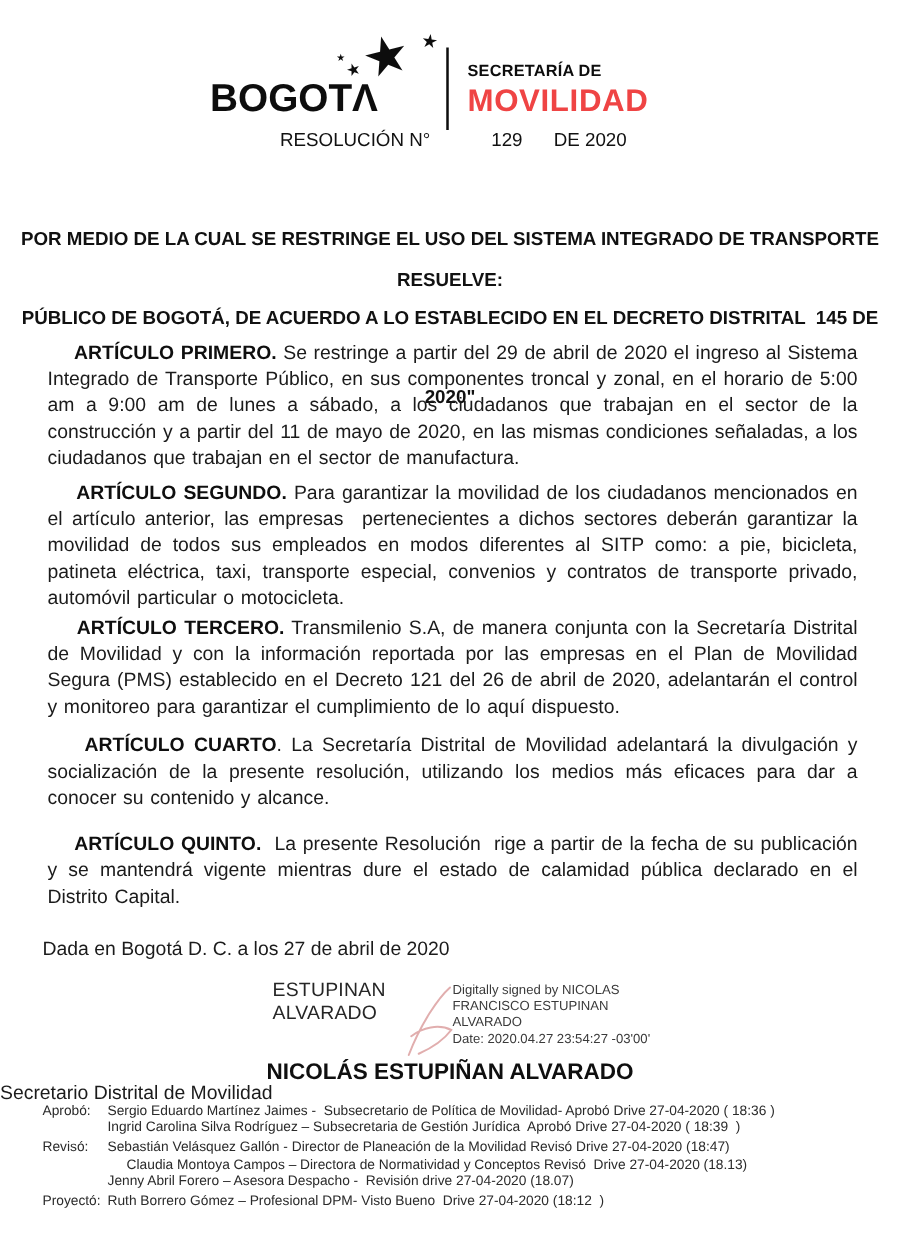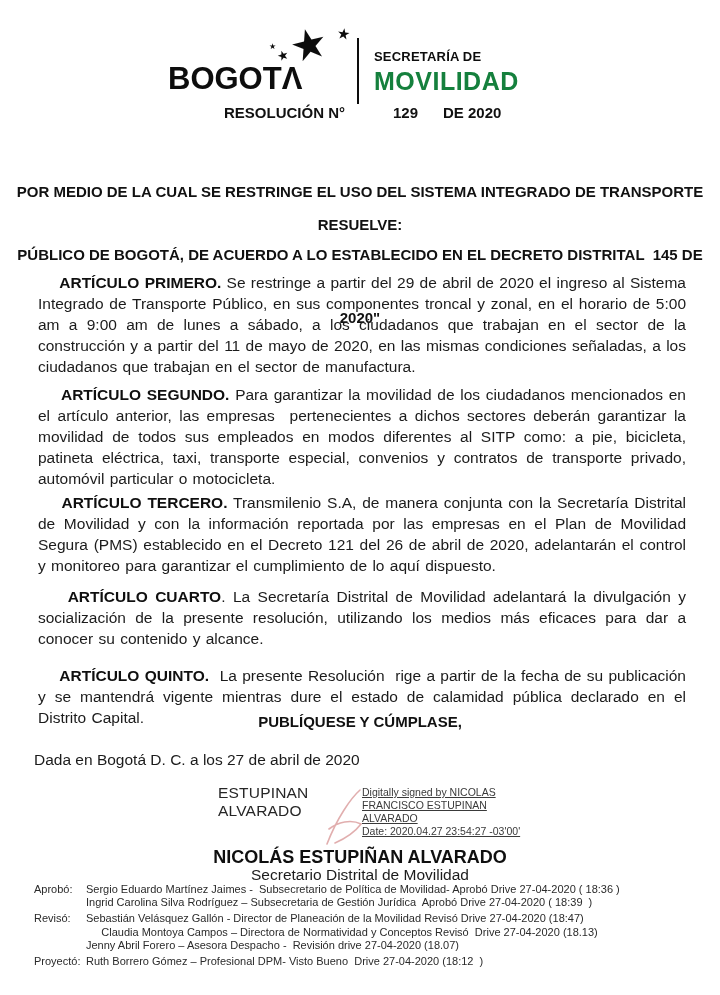--- a/index.html
+++ b/index.html
@@ -30,23 +30,23 @@
   }
   .dept-line1 {
     position: absolute; left: 374px; top: 49px;
     font-size: 13px; font-weight: 700; letter-spacing: 0.2px; color: #0d0d0d;
   }
   .dept-line2-clip {
     position: absolute; left: 374px; top: 66px;
     height: 26px; overflow: hidden;
   }
   .dept-line2-clip span {
-    font-size: 25px; line-height: 30px; font-weight: 700; letter-spacing: 0.5px; color: #15803d;
-  }
-  .res-row { position: absolute; top: 104px; left: 0; width: 720px; height: 20px; font-weight: 700; font-size: 15px; color: #111; }
+    font-size: 25px; line-height: 30px; font-weight: 700; letter-spacing: 0.5px; color: #ef4444;
+  }
+  .res-row { position: absolute; top: 104px; left: 0; width: 720px; height: 20px; font-weight: 400; font-size: 15px; color: #111; }
   .res-label  { position: absolute; left: 224px; }
   .res-number { position: absolute; left: 393px; }
   .res-year   { position: absolute; left: 443px; }
 
   
   .doc-title {
     position: absolute; top: 139px; left: 0; width: 720px;
     text-align: center; font-weight: 700; 
     font-size: 15px; line-height: 21px; color: #111;
     white-space: pre-wrap;
@@ -81,29 +81,29 @@
 
   
   .signer-names {
     position: absolute; left: 218px; top: 784px;
     font-size: 15.5px; line-height: 17.5px; font-weight: 400;
     letter-spacing: 0.2px; color: #262626;
   }
   .sig-flourish { position: absolute; left: 322px; top: 787px; }
   .digital-note {
     position: absolute; left: 362px; top: 786px;
-    font-size: 10.5px; line-height: 13px; color: #3a3a3a; text-decoration: underline;
+    font-size: 10.5px; line-height: 13px; color: #3a3a3a;
   }
   .printed-name {
     position: absolute; top: 847px; left: 0; width: 720px;
     text-align: center; font-weight: 700; font-size: 18px; color: #0f0f0f;
   }
   .signer-role {
     position: absolute; top: 866px; left: 0; width: 720px;
-    text-align: center; font-size: 15.5px; color: #1b1b1b;
+    text-align: left; font-size: 15.5px; color: #1b1b1b;
   }
 
   
   .footer-block {
     position: absolute; left: 34px; top: 883px; width: 676px;
     font-size: 11px; line-height: 13.2px; color: #2a2a2a;
   }
   .footer-row { display: flex; margin-bottom: 3px; }
   .footer-row:nth-child(3) { margin-bottom: 1px; }
   .footer-label { width: 52px; flex: 0 0 52px; }
@@ -150,21 +150,20 @@
   <p class="article a3">
     <span class="lead">ARTÍCULO TERCERO.</span><span> Transmilenio S.A, de manera conjunta con la Secretaría Distrital de Movilidad y con la información reportada por las empresas en el Plan de Movilidad Segura (PMS) establecido en el Decreto 121 del 26 de abril de 2020, adelantarán el control y monitoreo para garantizar el cumplimiento de lo aquí dispuesto.</span>
   </p>
   <p class="article a4">
     <span class="lead">ARTÍCULO CUARTO</span><span>. La Secretaría Distrital de Movilidad adelantará la divulgación y socialización de la presente resolución, utilizando los medios más eficaces para dar a conocer su contenido y alcance.</span>
   </p>
   <p class="article a5">
     <span class="lead">ARTÍCULO QUINTO.</span><span>  La presente Resolución  rige a partir de la fecha de su publicación y se mantendrá vigente mientras dure el estado de calamidad pública declarado en el Distrito Capital.</span>
   </p>
 
-  <div class="publish-line">PUBLÍQUESE Y CÚMPLASE,</div>
   <div class="place-date-line">Dada en Bogotá D. C. a los 27 de abril de 2020</div>
 
   <div class="signer-names">
     <div>ESTUPINAN</div>
     <div>ALVARADO</div>
   </div>
   <svg class="sig-flourish" width="46" height="58" viewBox="0 0 46 58">
     <path d="M38 3 C29 11 15 31 5 57 M7 42 C16 35 29 32 39 37 C33 45 22 52 13 56" fill="none" stroke-width="1.6" stroke-linecap="round" opacity="0.85" stroke="#dca0a0"></path>
   </svg>
   <div class="digital-note">

